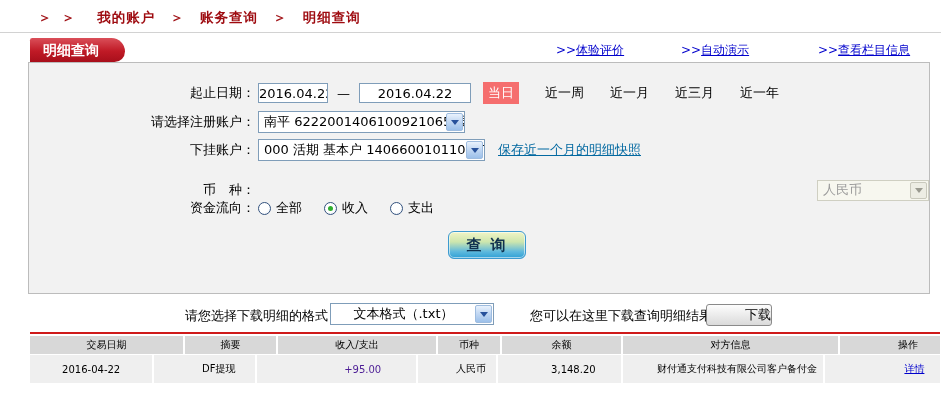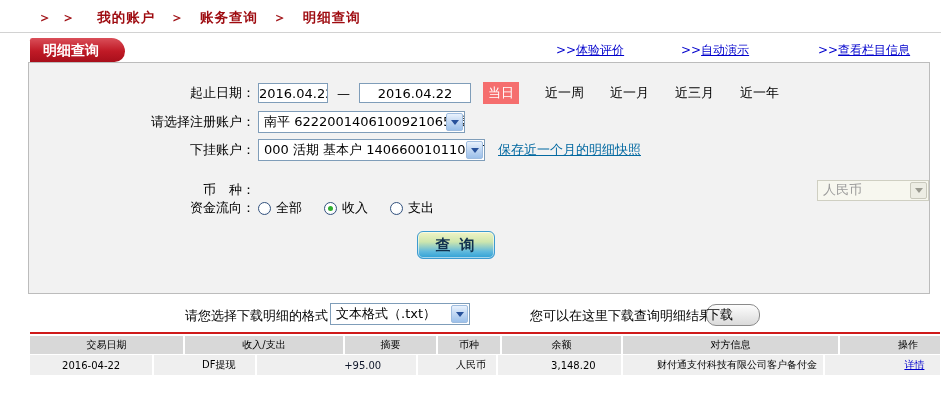--- a/index.html
+++ b/index.html
@@ -36,61 +36,61 @@
   }
   .w-d1 { width:70px; } .w-d2 { width:112px; }
   .dash { margin:0 9px; }
   .xselect { position:relative; height:22px; border:1px solid #7f9db9; background:#fff; display:flex; align-items:center; padding:0 22px 0 5px; font-size:13px; white-space:nowrap; overflow:hidden; }
   .xselect .arrow {
     position:absolute; right:1px; top:1px; bottom:1px; width:17px;
     background:linear-gradient(180deg,#e9f2fd 0%,#c4d9f3 45%,#9cc0ea 100%);
     border:1px solid #9ebcdf; border-radius:2px; display:flex; align-items:center; justify-content:center;
   }
   .xselect .arrow::after { content:''; width:0; height:0; border-left:4px solid transparent; border-right:4px solid transparent; border-top:5px solid #27519b; }
-  .w-reg { width:207px; } .w-sub { width:227px; } .w-cur { width:112px; height:21px; } .w-fmt { width:140px; }
+  .w-reg { width:207px; } .w-sub { width:227px; } .w-cur { width:112px; height:21px; } .w-fmt { width:164px;justify-content:center; }
   .xselect.disabled { border-color:#cfcfc2; background:#f7f7ef; color:#9b9b9b; }
   .xselect.disabled .arrow { background:#ededE4; border-color:#c9c9bd; }
   .xselect.disabled .arrow::after { border-top-color:#9a9a90; }
   .today-badge { background:#f56e6e; color:#fff; padding:2px 5px; margin-left:12px; cursor:pointer; }
   .shortcut { margin-left:26px; cursor:pointer; }
   .snap-link { margin-left:13px; color:#0369a1; text-decoration:underline; cursor:pointer; }
   
   .flow-opt { display:flex; align-items:center; margin-right:22px; cursor:pointer; }
   .radio { width:13px; height:13px; border-radius:50%; border:1px solid #33527e; background:radial-gradient(circle at 35% 30%,#ffffff 55%,#e3e9f2); margin-right:5px; position:relative; flex:none; }
   .radio.checked::after { content:''; position:absolute; left:3px; top:3px; width:5px; height:5px; border-radius:50%; background:#2fae2f; }
   
   .query-btn {
-    position:absolute; left:388px; top:168px; width:78px; height:28px;
+    position:absolute; left:419px; top:168px; width:78px; height:28px;
     border:1px solid #3d9ad0; border-radius:6px;
     background:linear-gradient(180deg,#f0f4c6 0%,#cde6ad 38%,#5fb9dd 75%,#2fa0d6 100%);
     box-shadow:inset 0 0 0 1px rgba(255,255,255,.55);
     font-size:15px; font-weight:bold; color:#10314e; text-align:center; line-height:26px; cursor:pointer;
     letter-spacing:2px;
   }
   
   .dl-label { position:absolute; left:185px; top:307px; font-size:13px; }
   .dl-select { position:absolute; left:330px; top:303px; }
   .dl-hint { position:absolute; left:530px; top:307px; font-size:13px; }
   .dl-btn {
-    position:absolute; left:706px; top:304px; width:54px; height:22px;
-    border:1px solid #8a8a8a; border-radius:10px; background:linear-gradient(180deg,#fdfdfd,#dadada);
-    font-size:13px; text-align:left; line-height:20px; cursor:pointer;
+    position:absolute; left:706px; top:304px; width:66px; height:22px;
+    border:1px solid #8a8a8a; border-radius:3px; background:linear-gradient(180deg,#fdfdfd,#dadada);
+    font-size:13px; text-align:right; line-height:20px; cursor:pointer;
   }
   
   .redline { position:absolute; left:30px; top:332px; width:910px; height:2px; background:#cf1a1a; }
   .thead, .trow { position:absolute; left:30px; width:910px; display:flex; font-size:10px; }
   .thead { top:336px; height:18px; background:#d8d8d8; }
-  .trow { top:355px; height:20px; background:#efefef;gap:28px; }
+  .trow { top:355px; height:28px; background:#efefef;gap:28px; }
   .cell { display:flex; align-items:center; justify-content:center; height:100%; white-space:nowrap; overflow:hidden; }
   .thead .cell { border-right:2px solid #fff; }
   .trow .cell { border-right:2px solid #fff; }
   .thead .cell:last-child, .trow .cell:last-child { border-right:none; }
   .c0 { width:155px; } .c1 { width:93px; } .c2 { width:160px; } .c3 { width:64px; }
   .c4 { width:121px; } .c5 { width:217px; } .c6 { width:100px;padding-left:36px; }
-  .amount { color:#0f172a;padding-left:24px; }
+  .amount { color:#4c1d95;padding-left:24px; }
   .detail-link { color:#0000cc; text-decoration:underline; cursor:pointer; }
 </style>
 </head>
 <body>
 
 <div class="stage">
 
   <div class="breadcrumb">
     <span>＞ ＞</span>
     <span class="bc-sep"></span>
@@ -186,22 +186,22 @@
   <span class="xselect w-fmt dl-select">
     <span>文本格式（.txt）</span>
     <span class="arrow"></span>
   </span>
   <span class="dl-hint">您可以在这里下载查询明细结果</span>
   <div class="dl-btn">下载</div>
 
   <div class="redline"></div>
   <div class="thead">
     <span class="cell c0">交易日期</span>
+    <span class="cell c1">摘要</span>
     <span class="cell c2">收入/支出</span>
-    <span class="cell c1">摘要</span>
     <span class="cell c3">币种</span>
     <span class="cell c4">余额</span>
     <span class="cell c5">对方信息</span>
     <span class="cell c6">操作</span>
   </div>
   <div class="trow">
     <span class="cell c0">2016-04-22</span>
     <span class="cell c1">DF提现</span>
     <span class="cell c2 amount">+95.00</span>
     <span class="cell c3">人民币</span>

